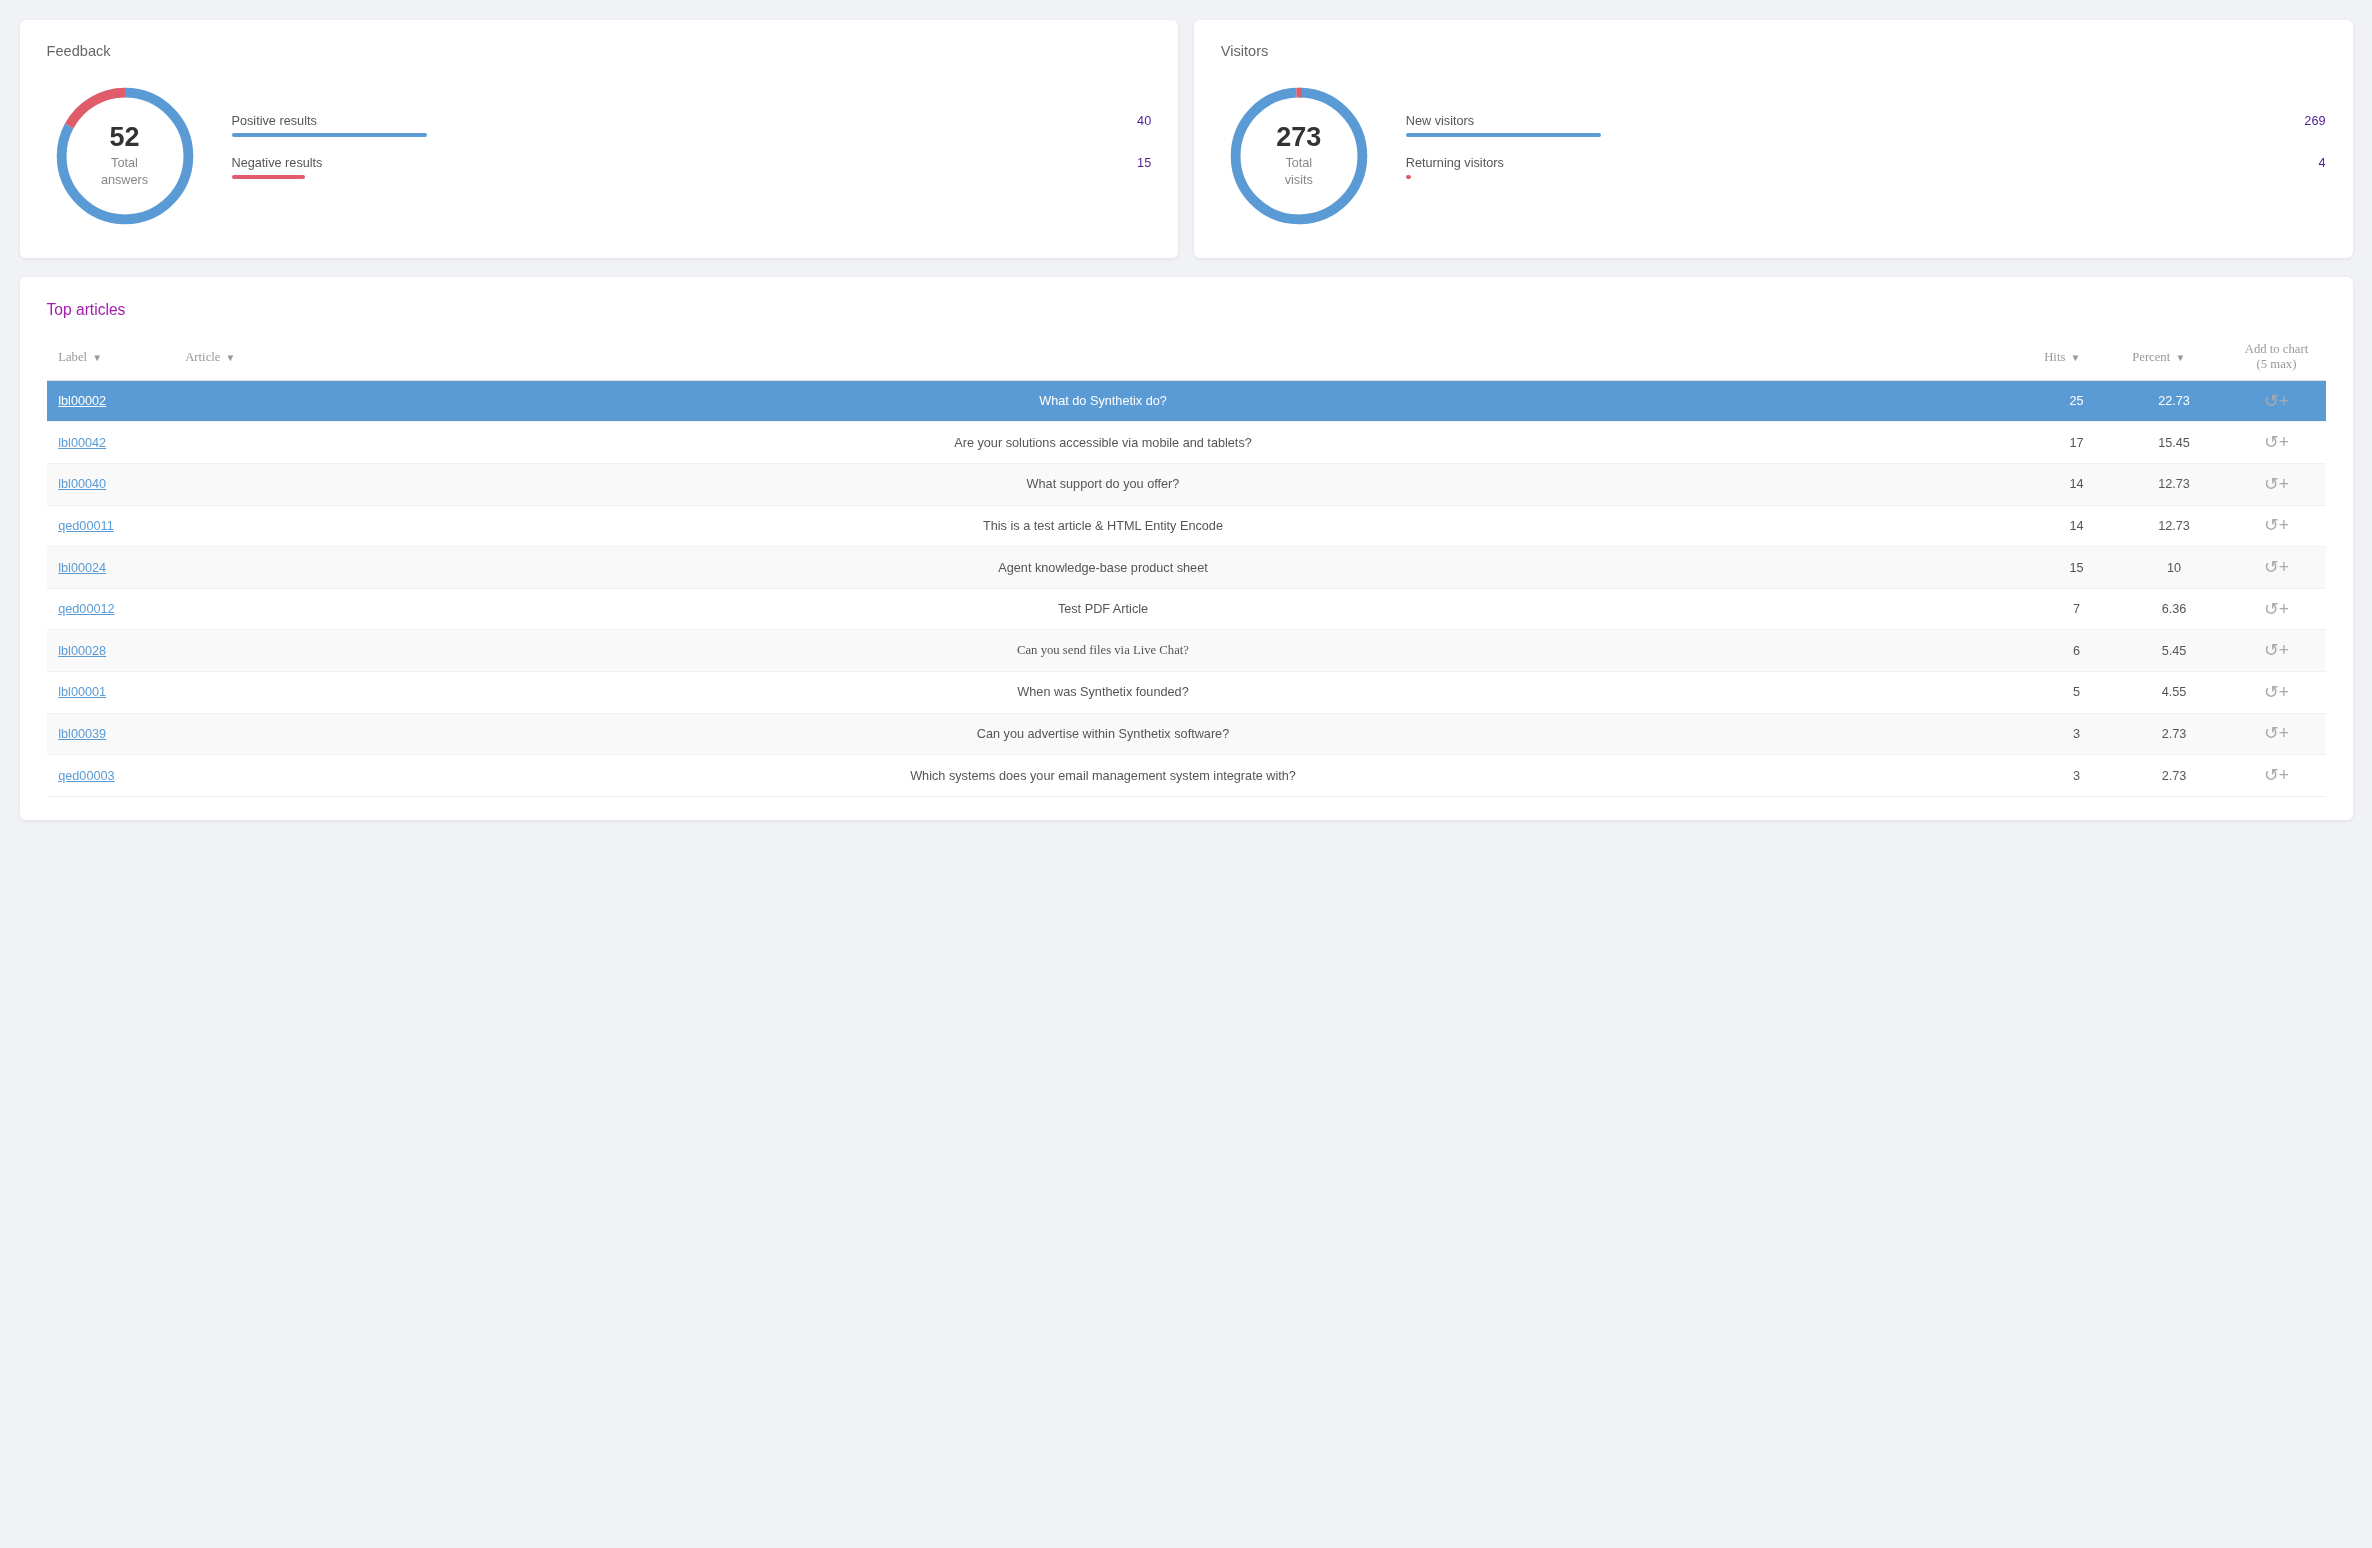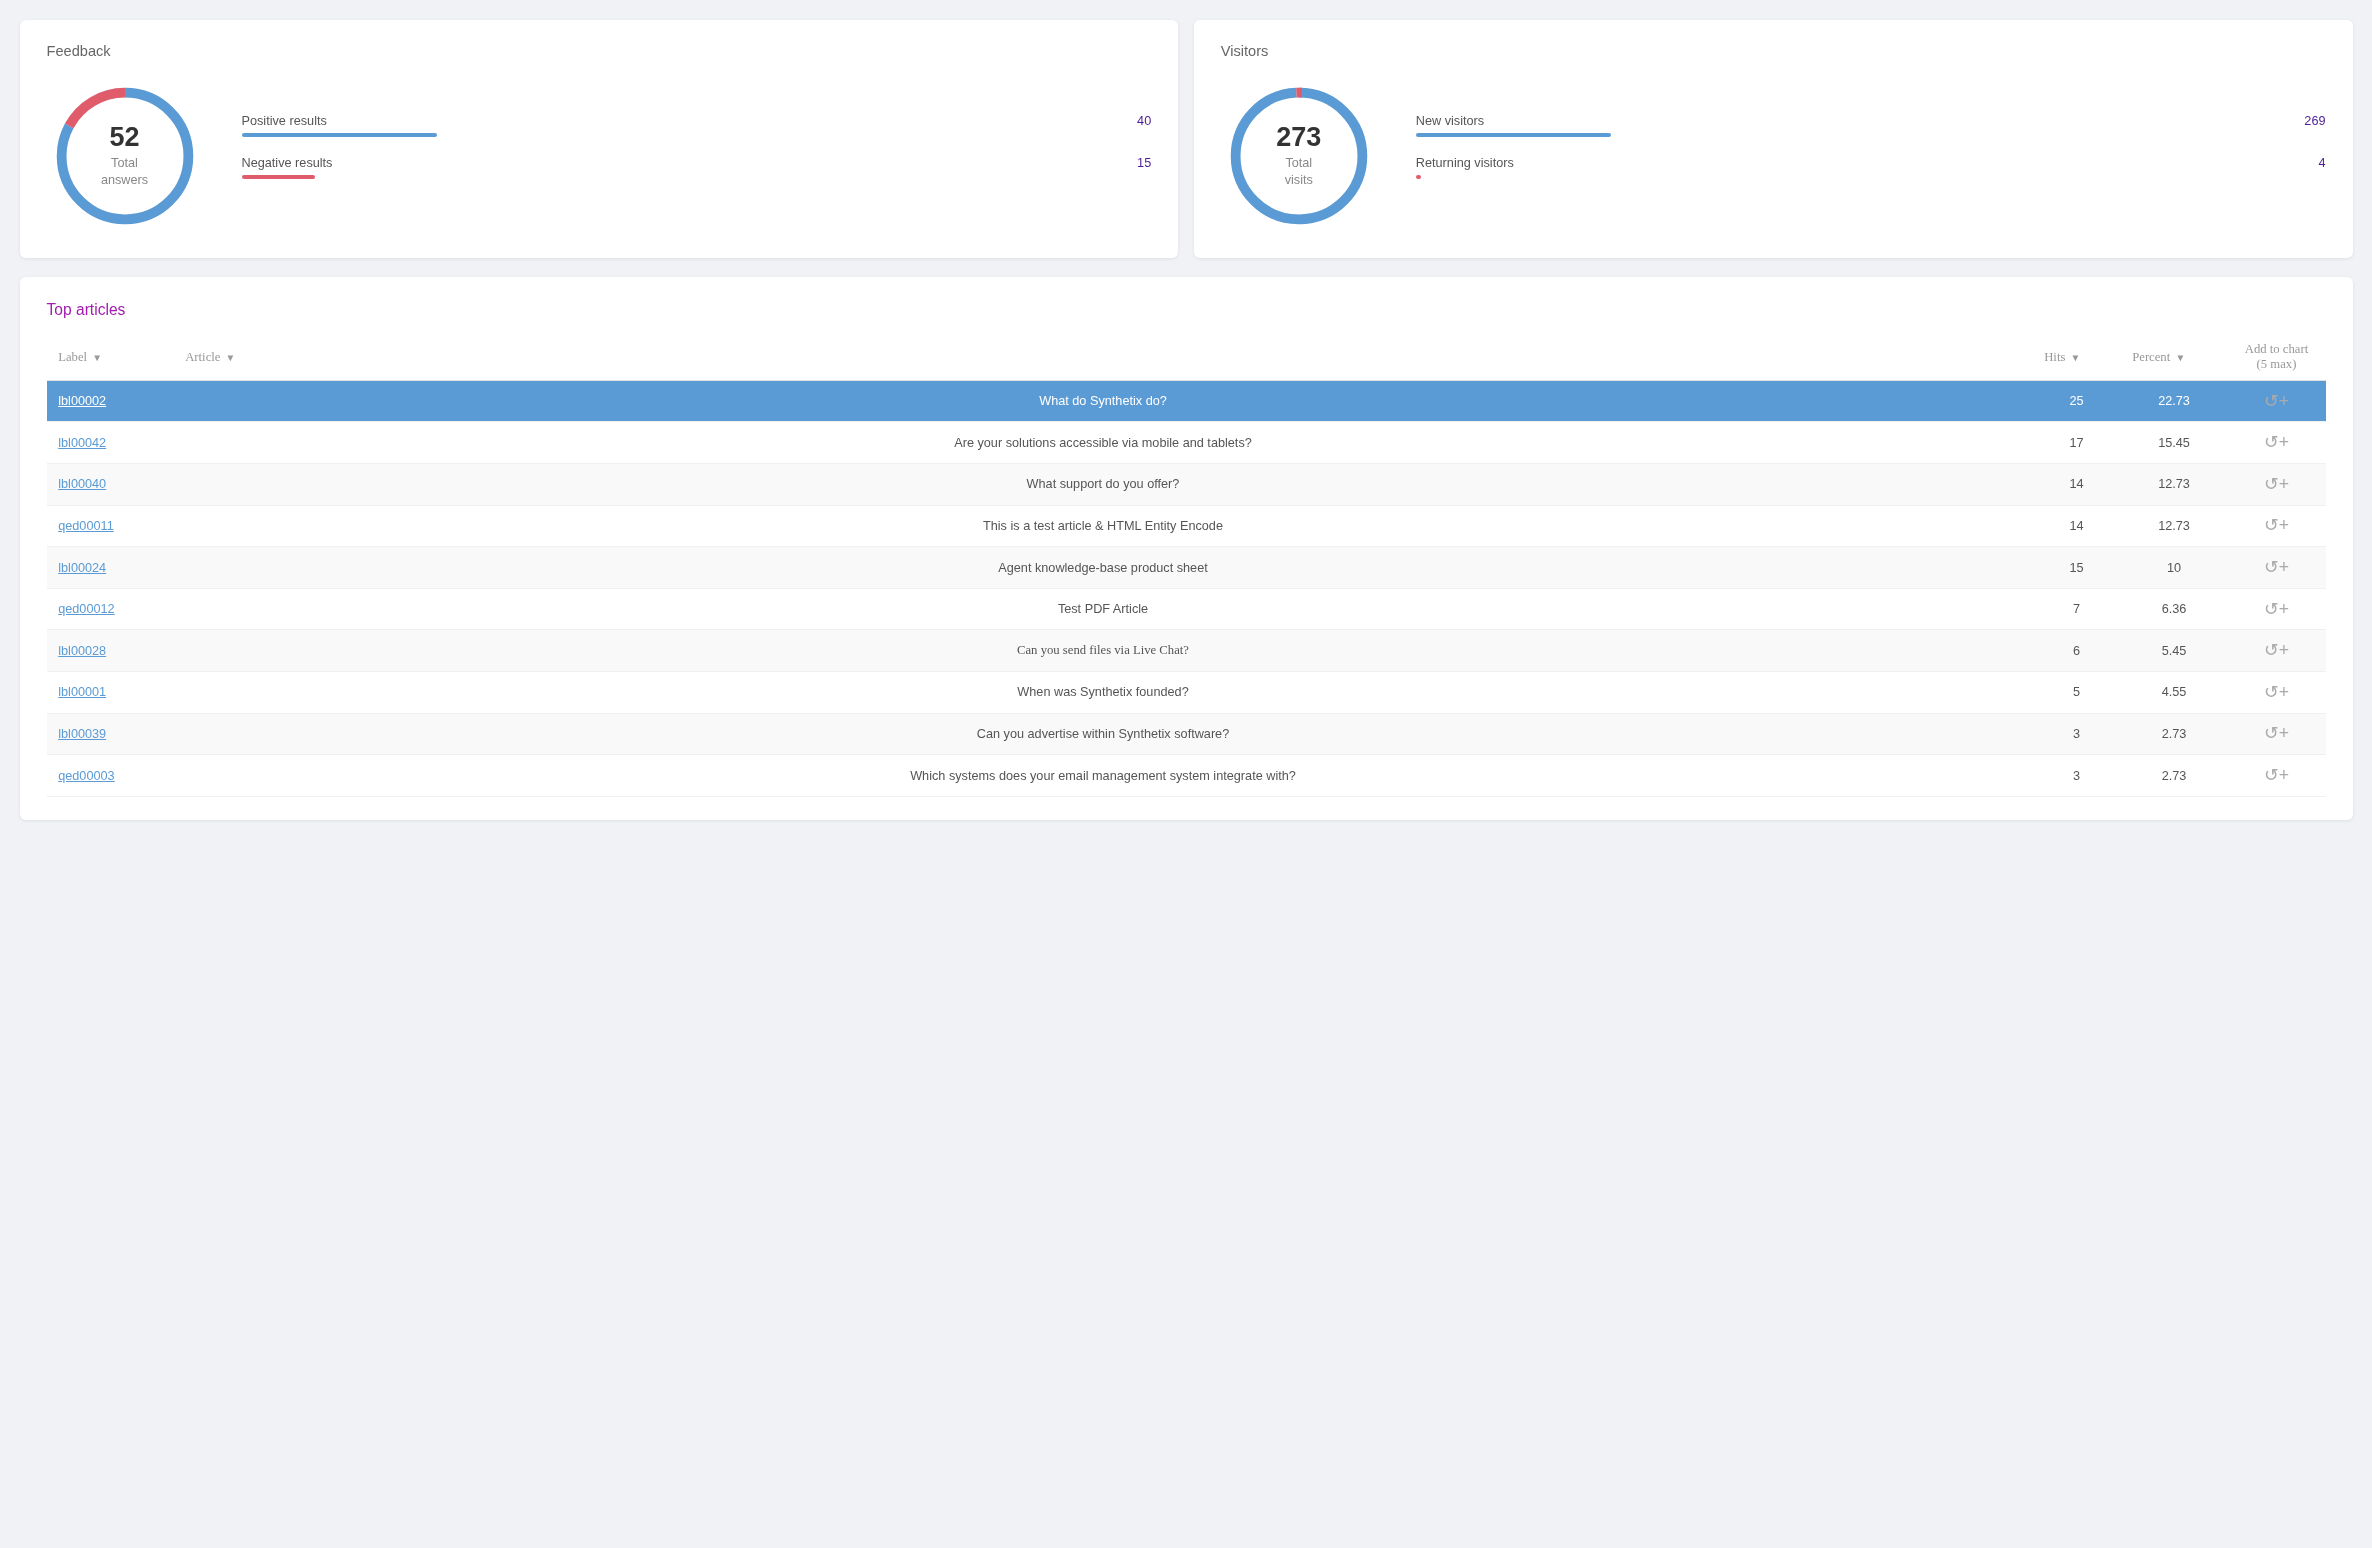--- a/index.html
+++ b/index.html
@@ -25,21 +25,21 @@
     }
     .panel-title {
       font-size: 14.6px;
       color: #666;
       margin-bottom: 19.5px;
       font-weight: 400;
     }
     .panel-content {
       display: flex;
       align-items: center;
-      gap: 39px;
+      gap: 29px;
     }
     .donut-container {
       position: relative;
       width: 156px;
       height: 156px;
       flex-shrink: 0;
     }
     .donut-container svg {
       width: 156px;
       height: 156px;

